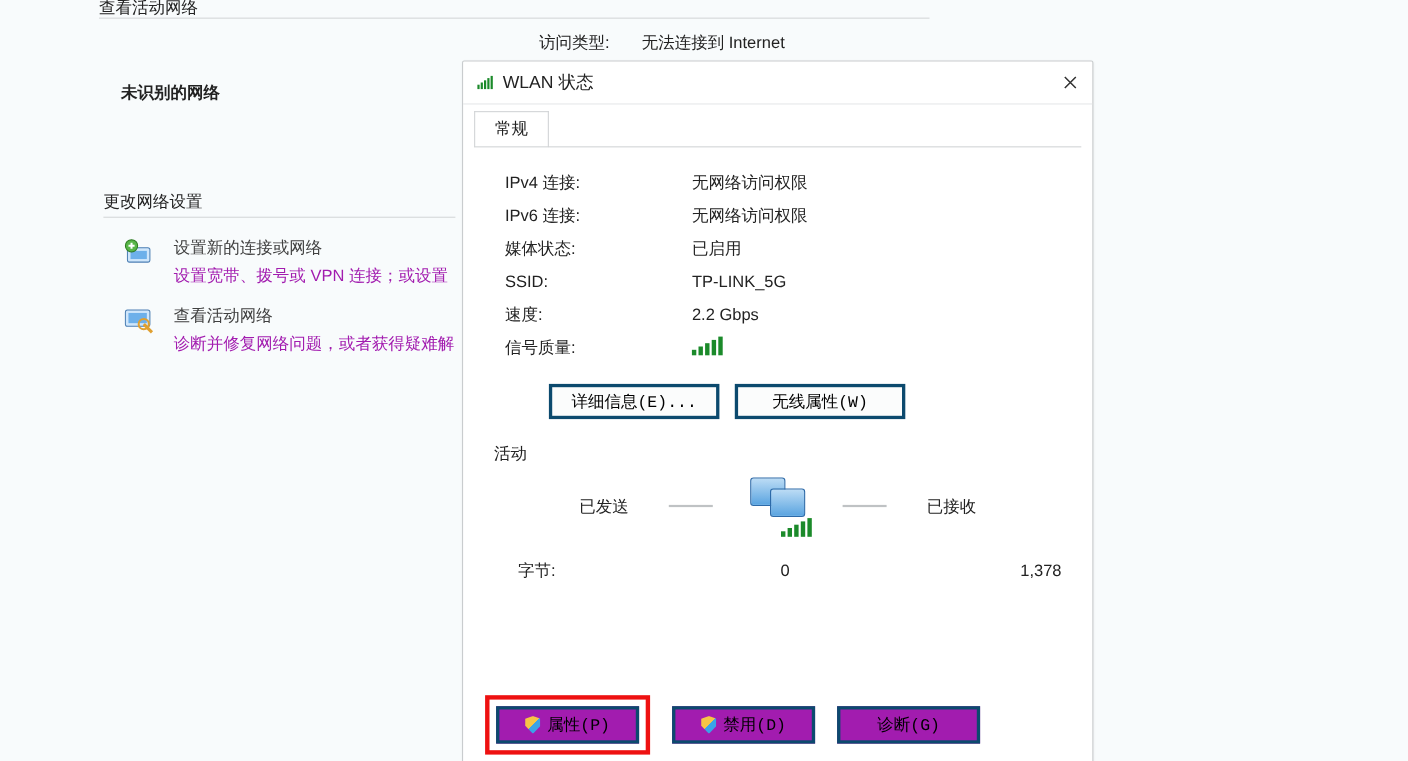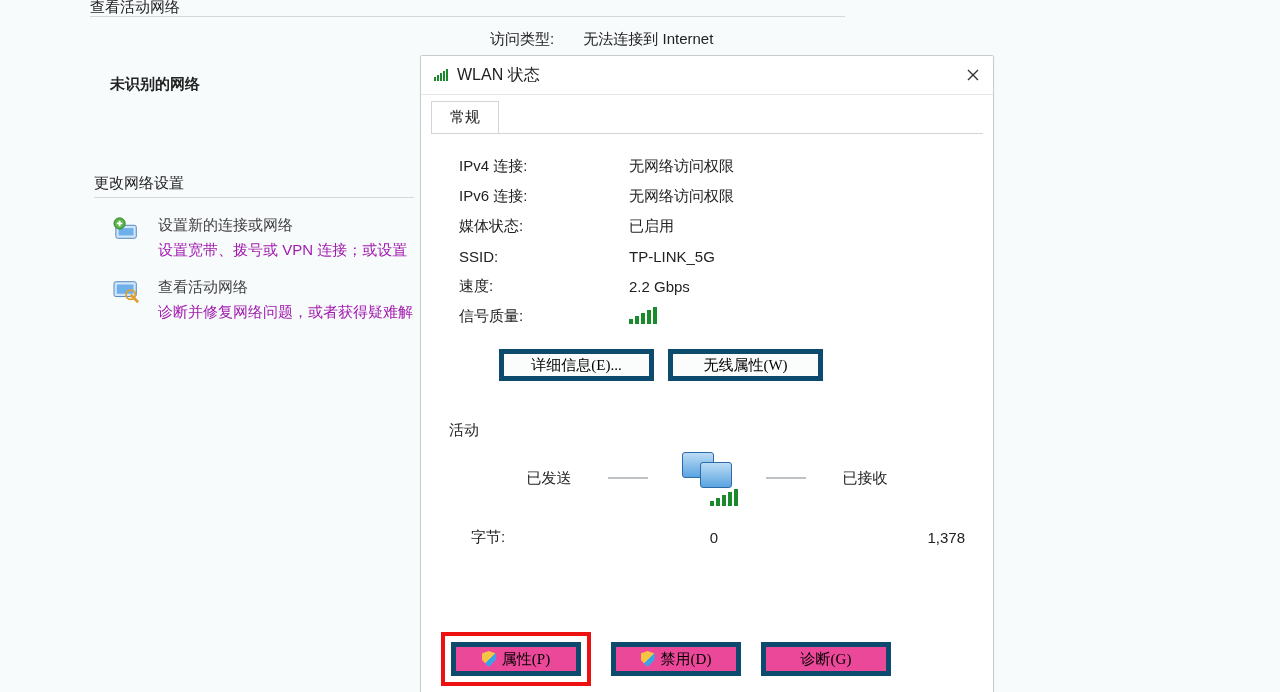--- a/index.html
+++ b/index.html
@@ -182,32 +182,32 @@
   .btn-row {
     display:flex;
     gap:14px;
     margin-top:18px;
     margin-left:50px;
   }
   .win-btn {
     min-width: 155px;
     height: 32px;
     background:#fbfcfc;
-    border:5px solid #0c4a6e;
+    border:3px solid #0c4a6e;
     cursor:pointer;
     font-size:15px;
-    font-family: Liberation Serif, serif;
+    font-family: Liberation Mono, monospace;
     display:flex;
     align-items:center;
     justify-content:center;
     gap:6px;
   }
 
   .activity {
-    margin-top: 40px;
+    margin-top: 22px;
   }
   .activity-row {
     display:flex;
     align-items:center;
     justify-content:center;
     margin-top:10px;
     margin-bottom:10px;
     gap:24px;
   }
   .activity-row .mid-icon {
@@ -252,21 +252,21 @@
     left:20px;
     bottom:10px;
     display:flex;
     align-items:center;
     gap:20px;
   }
   .bottom-row .hilite {
     border:4px solid #e11;
     padding:6px;
   }
-  .bottom-row .win-btn { min-width:130px; height:34px; background:#ec4899;}
+  .bottom-row .win-btn { min-width:130px; height:34px; background:#a21caf;}
   .shield {
     width:14px;height:16px;
     display:inline-block;
     background:
       linear-gradient(135deg,#f6c445 0 50%, #3aa3e8 50% 100%);
     clip-path: polygon(50% 0,100% 15%,100% 55%,50% 100%,0 55%,0 15%);
   }
 
 </style>
 </head>

